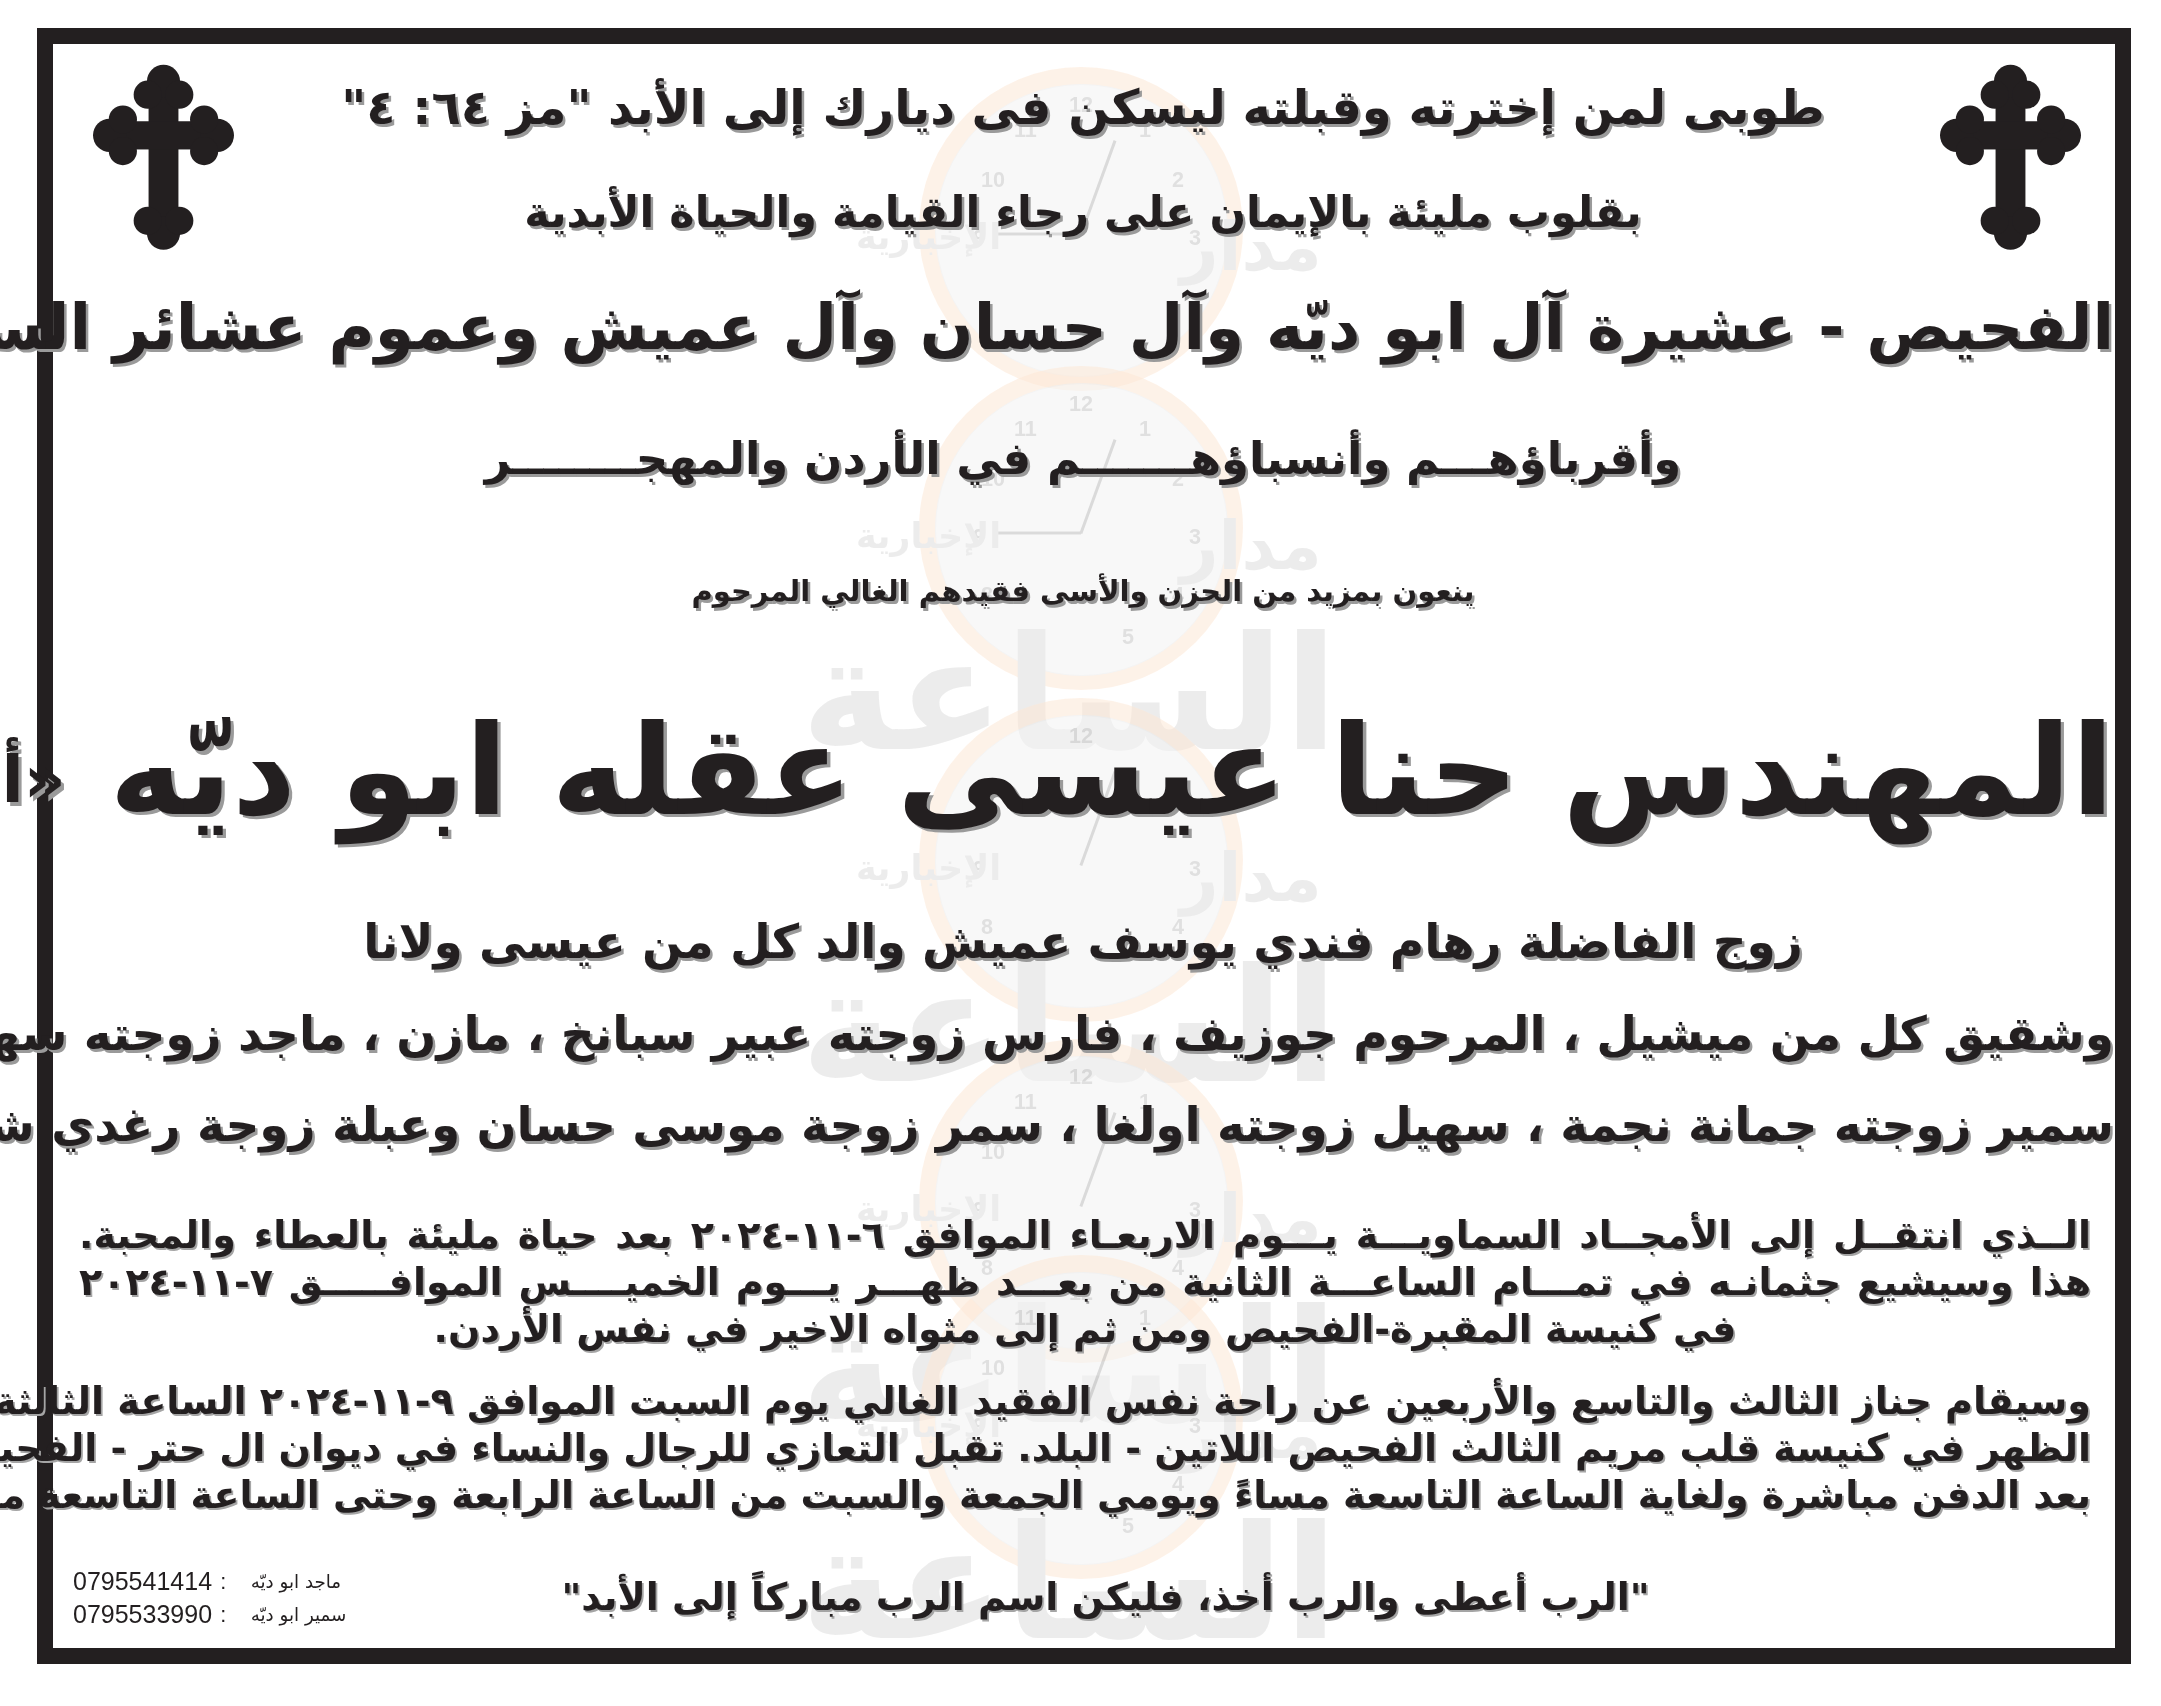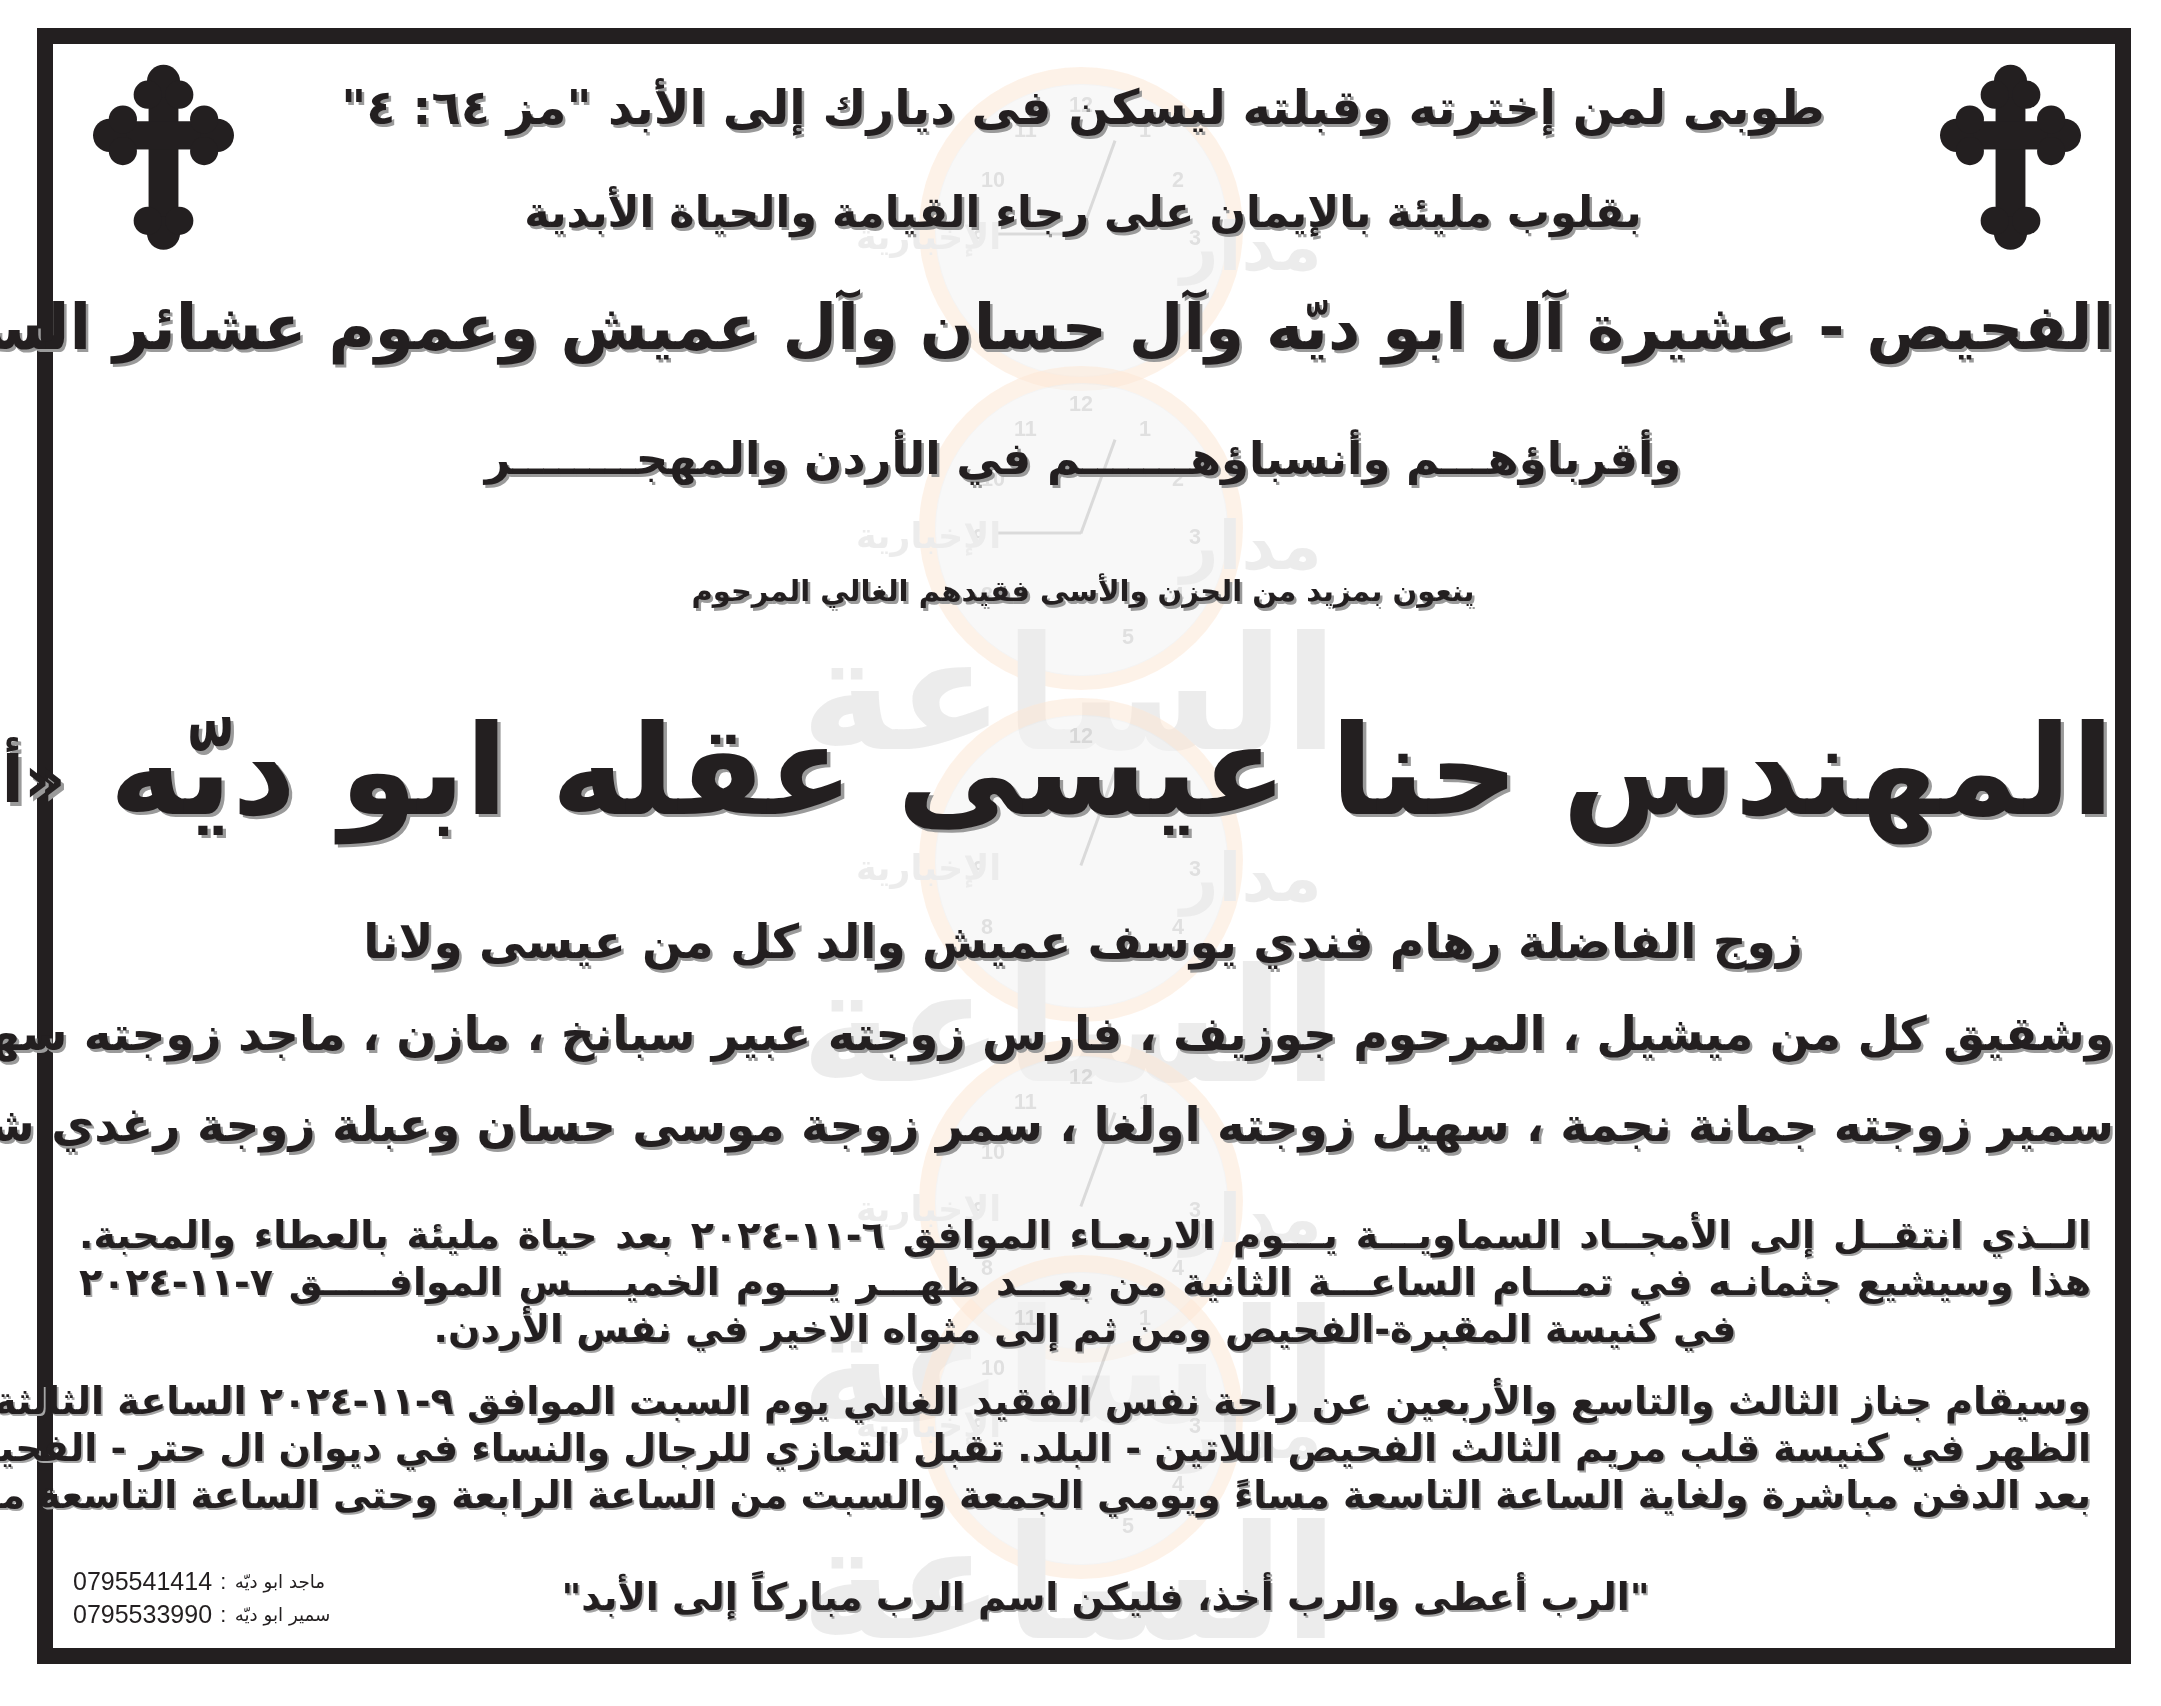--- a/index.html
+++ b/index.html
@@ -182,20 +182,21 @@
     .contact-row .phone {
       font-family: "Liberation Sans", sans-serif;
       font-size: 25px;
       letter-spacing: 0px;
     }
     .contact-row .sep { font-size: 21.6px; }
     .contact-row .cname {
       direction: rtl;
       font-family: "DejaVu Sans", sans-serif;
       font-size: 18.3px;
+      margin-left: 16px;
     }
   </style>
 </head>
 <body>
 
 <div class="frame"></div>
 
 <div class="watermark" style="top:67px">
   <div class="ring"></div>
   <div class="face"></div>

